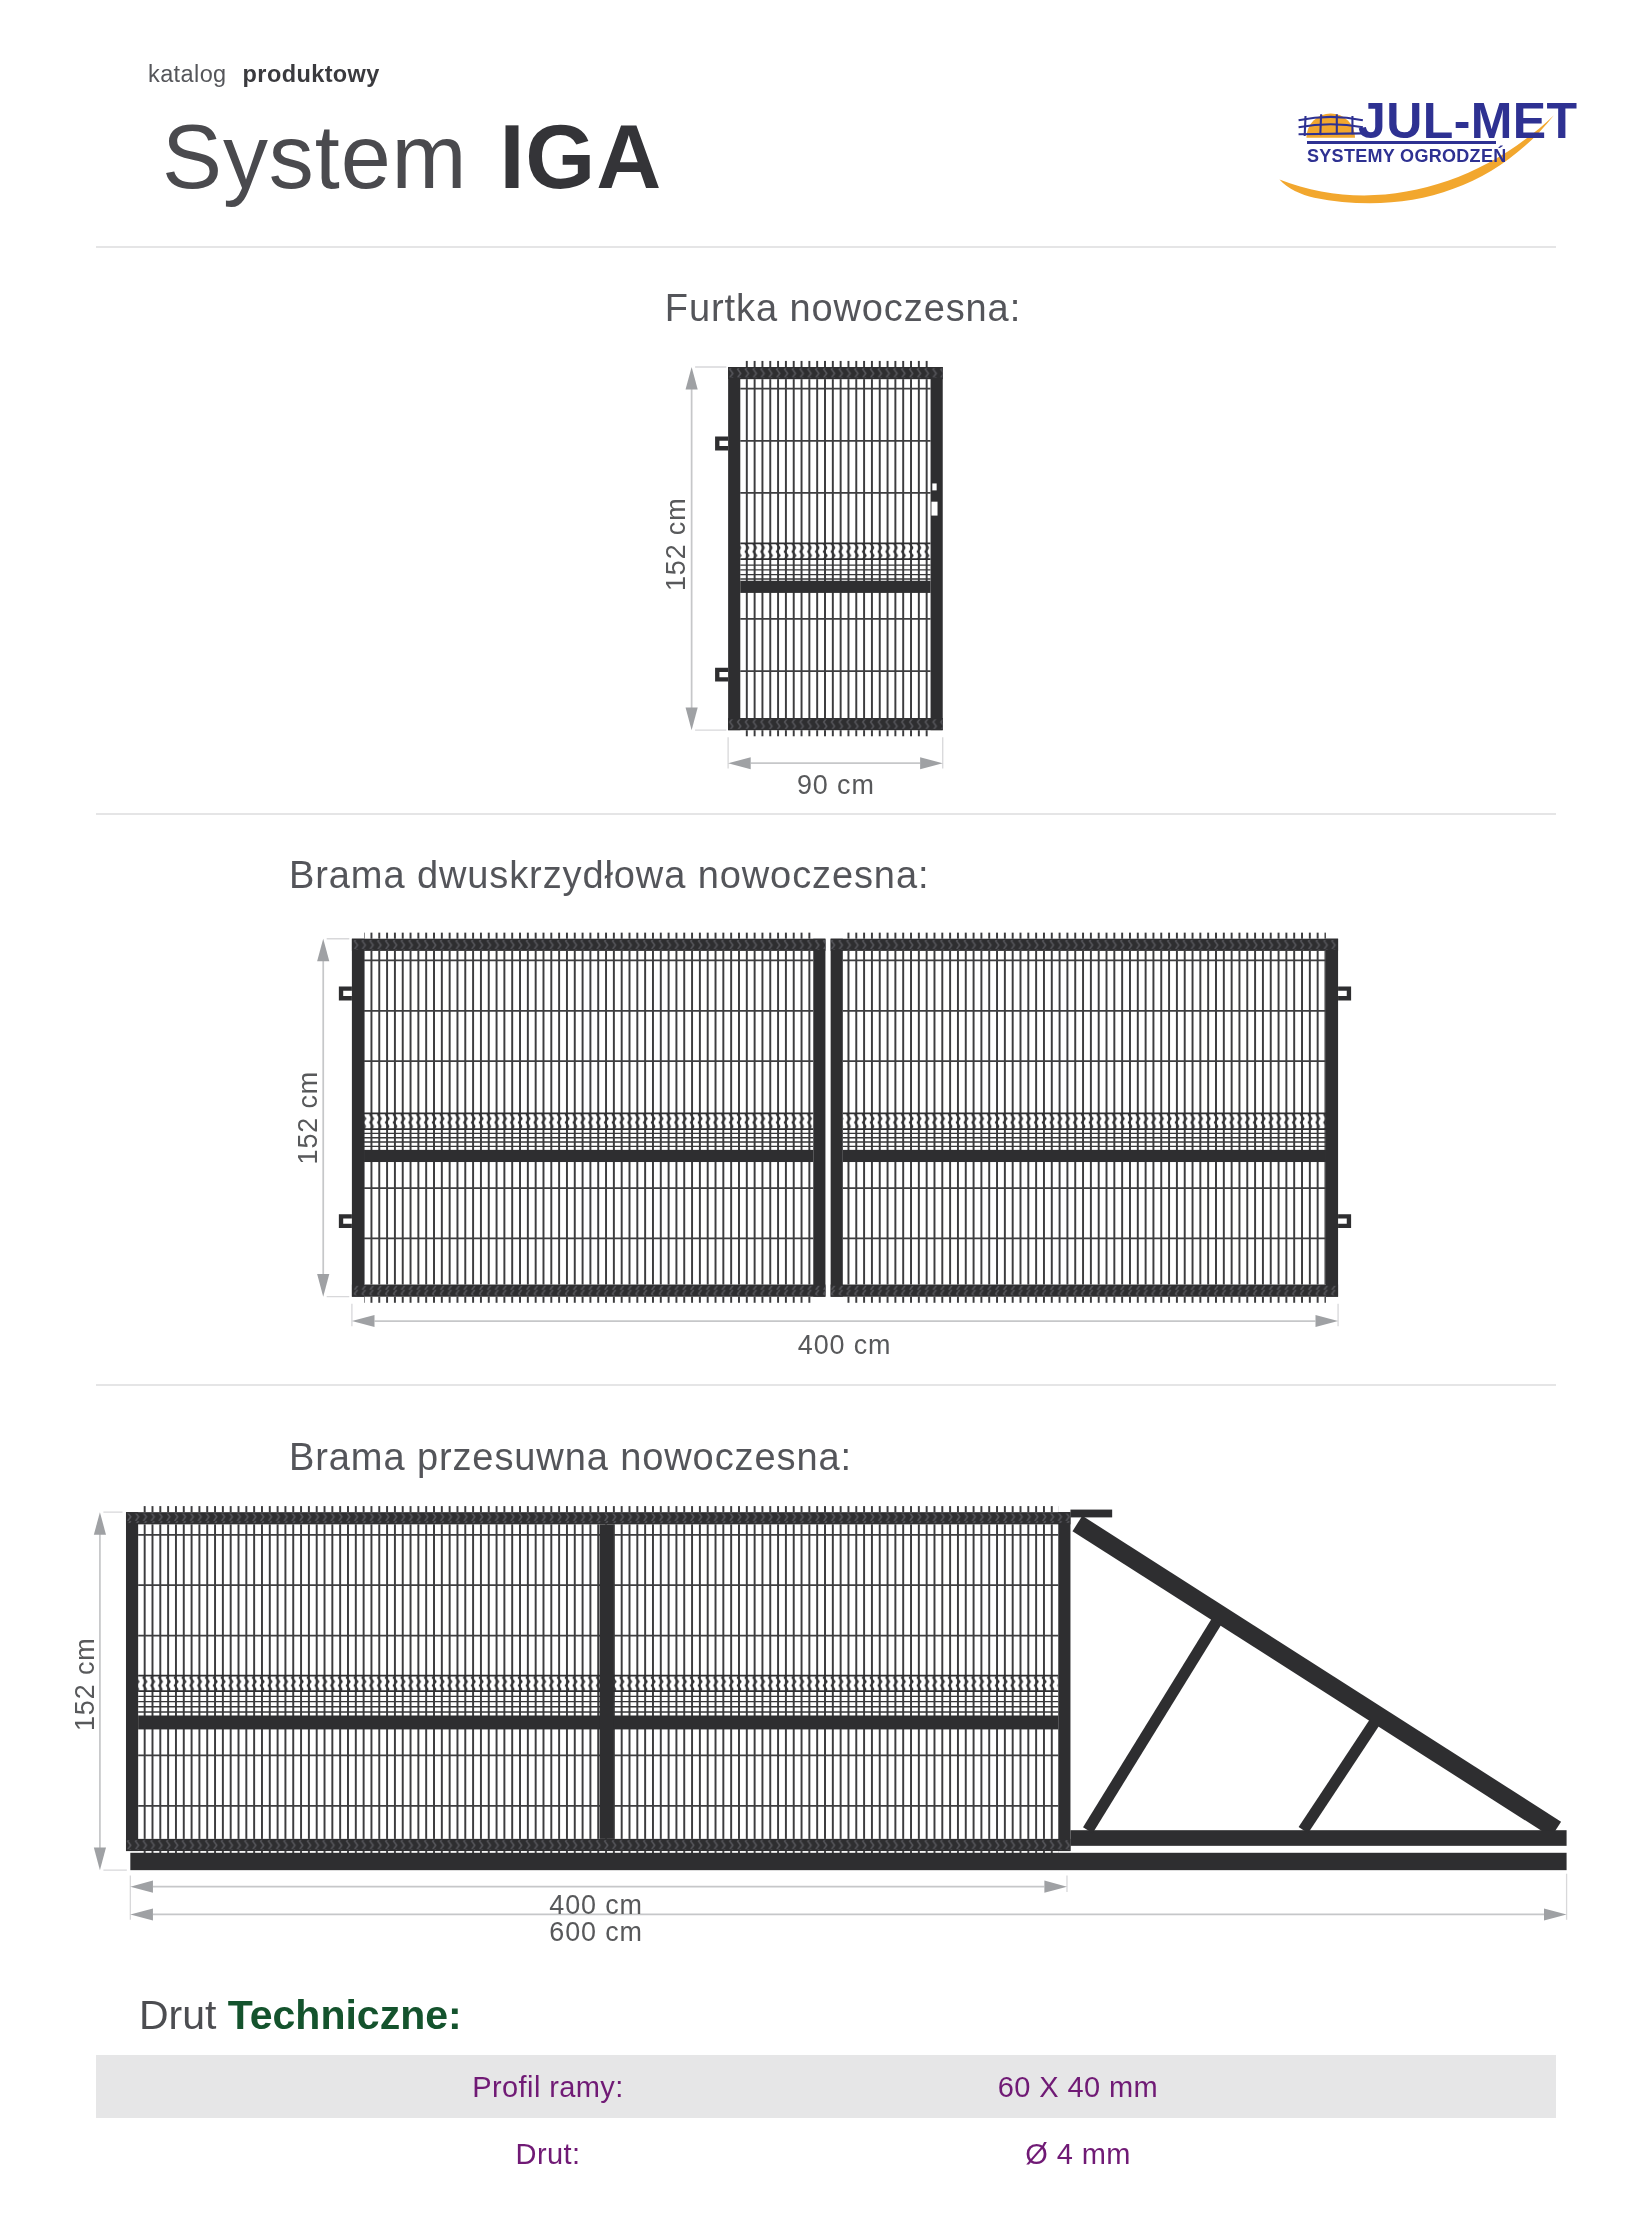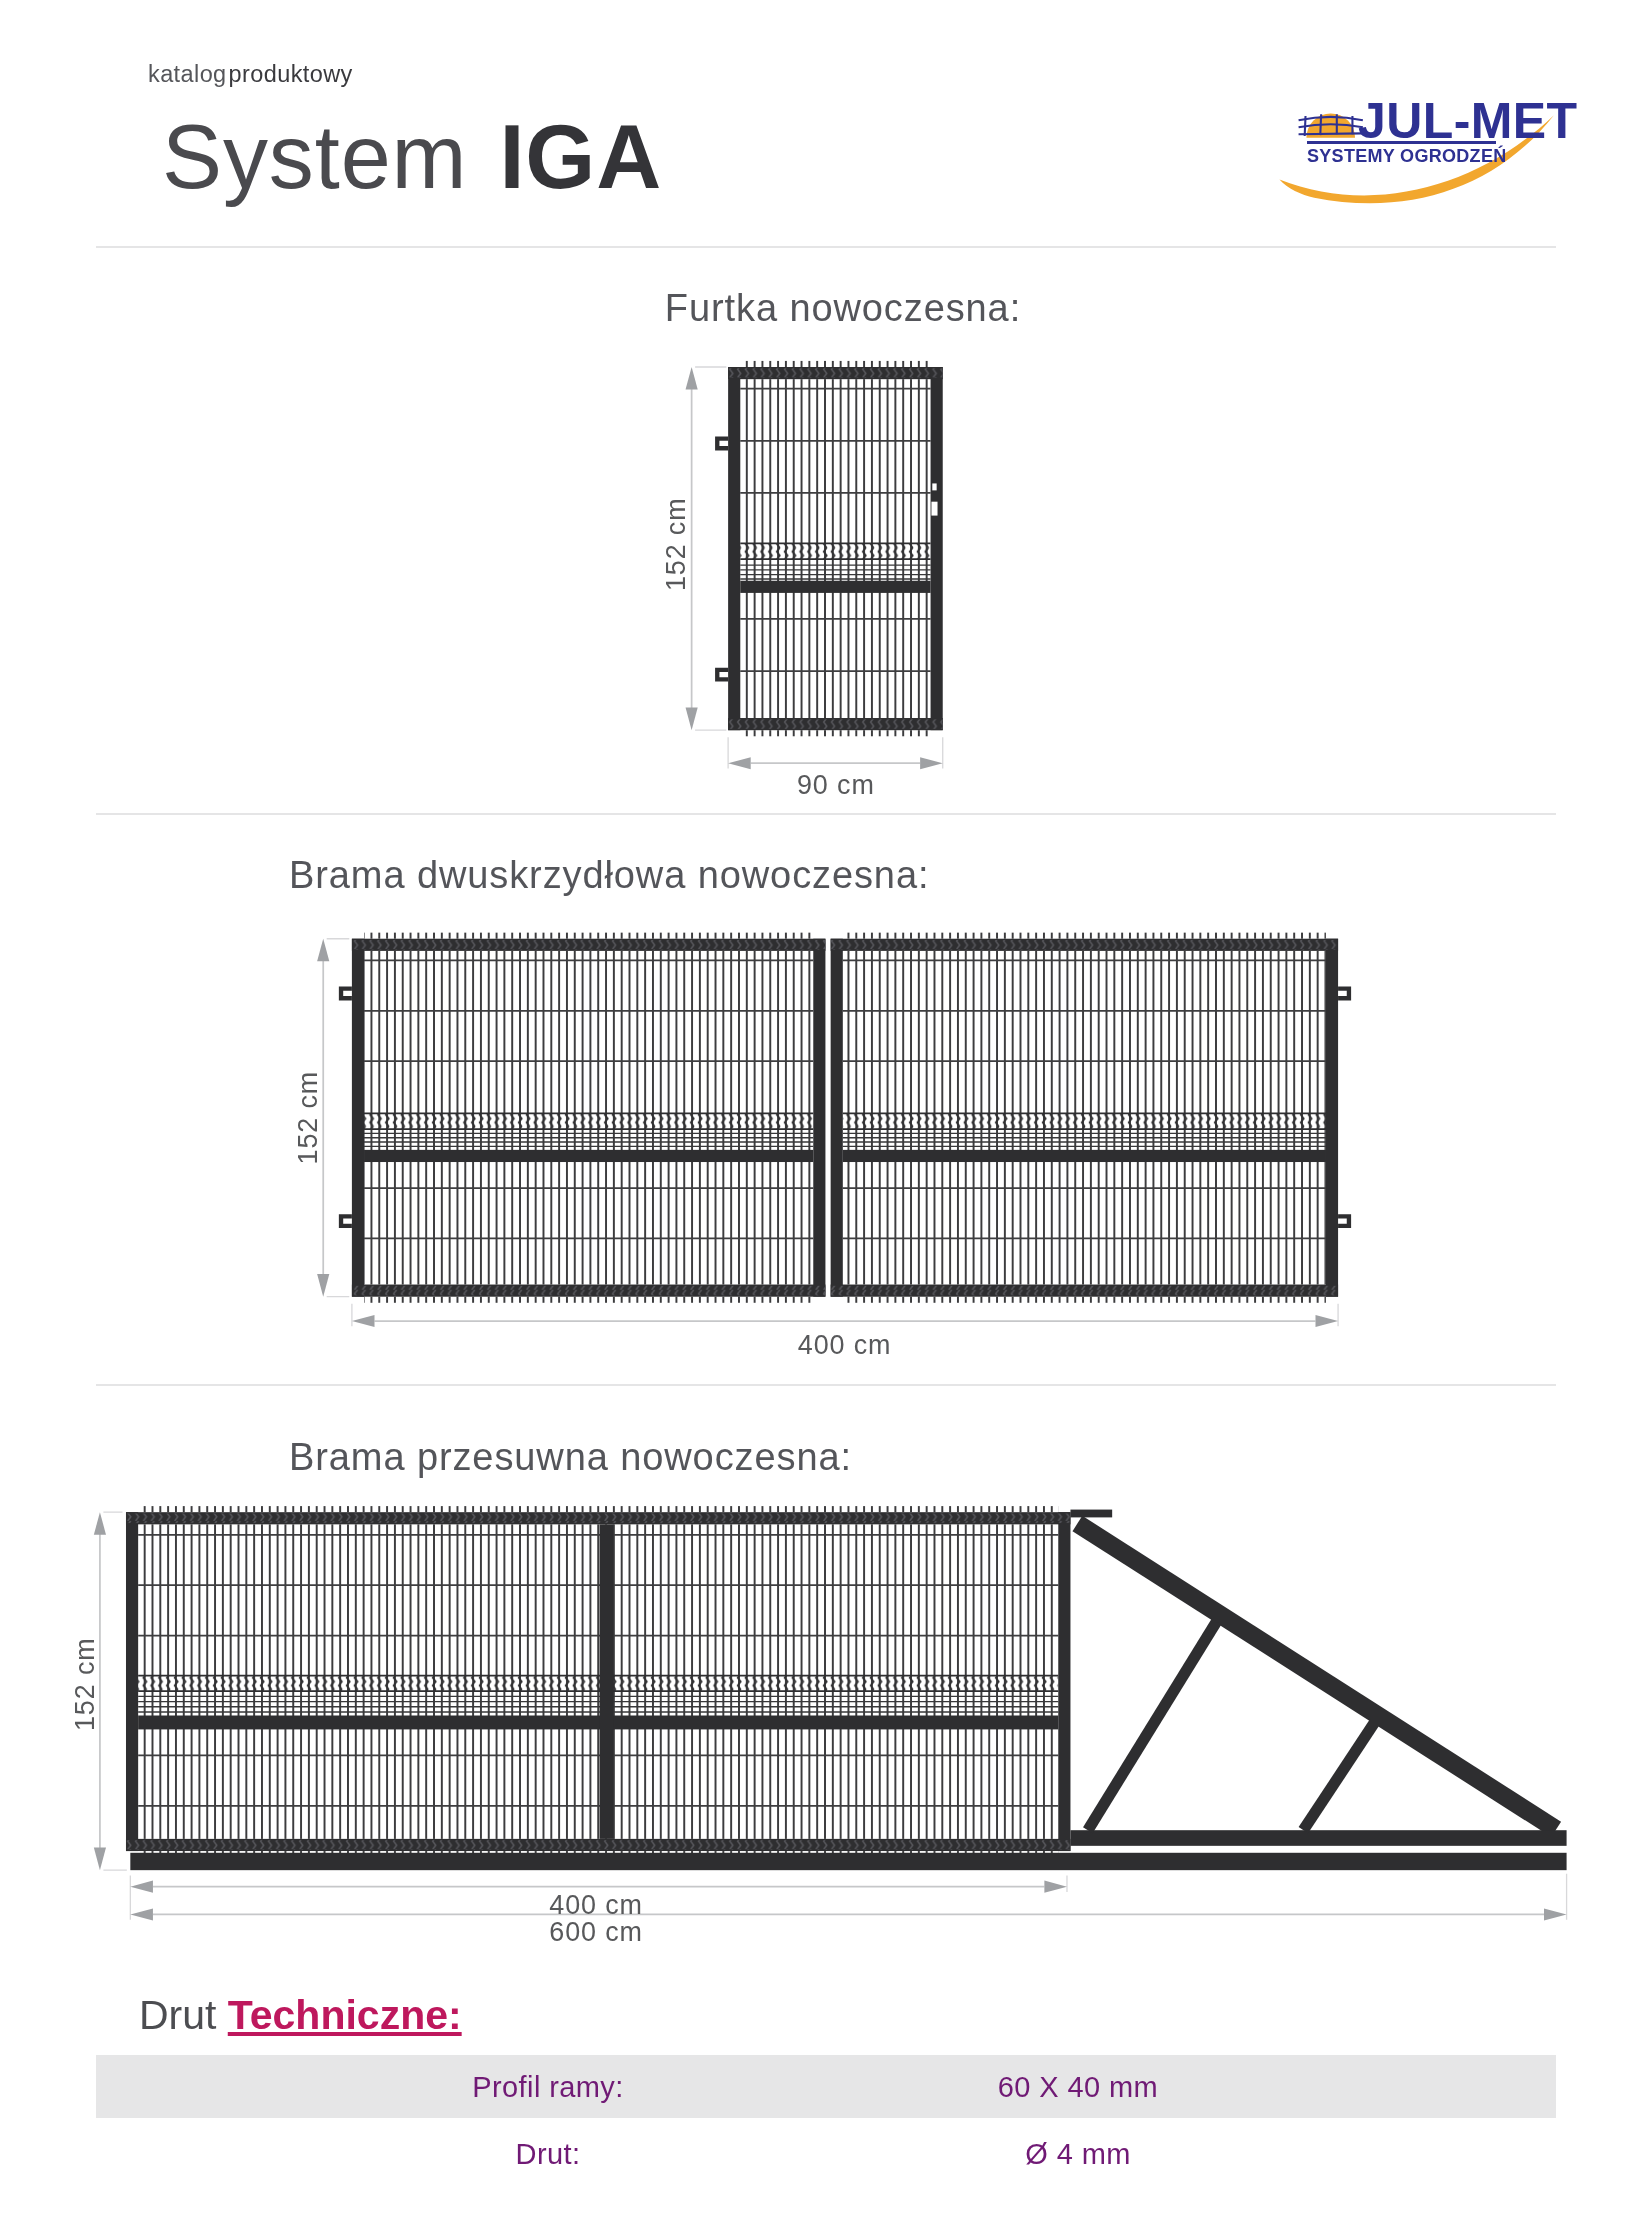--- a/index.html
+++ b/index.html
@@ -4,42 +4,42 @@
 <style>
   html,body { margin:0; padding:0; background:#ffffff; }
   .page {
     position:relative; width:1650px; height:2225px; background:#ffffff;
     font-family:"Liberation Sans", sans-serif; overflow:hidden;
   }
   .abs { position:absolute; }
 
   
   .eyebrow { left:148px; top:61px; font-size:23.5px; letter-spacing:0.4px; color:#55565a; }
-  .eyebrow .b { font-weight:normal; color:#3a3a3e; margin-left:2px; }
+  .eyebrow .b { font-weight:bold; color:#3a3a3e; margin-left:16px; }
   .doc-title { left:162px; top:110px; font-size:90px; letter-spacing:0.9px; color:#4a4a4e; font-weight:300; line-height:1.05; }
   .doc-title .b { font-weight:800; color:#343438; margin-left:32px; }
 
   
   .logo { left:1276px; top:75px; width:304px; height:148px; }
   .logo svg { position:absolute; left:0; top:0; }
   .logo-name { position:absolute; left:82px; top:17.4px; font-size:50px; font-weight:bold; color:#2e3192; letter-spacing:0.4px; white-space:nowrap; }
   .logo-rule { position:absolute; left:31px; top:66px; width:189px; height:2.6px; background:#2e3192; }
   .logo-sub  { position:absolute; left:31px; top:71px; width:189px; text-align:center; font-size:18px; font-weight:bold; color:#2e3192; letter-spacing:0.3px; white-space:nowrap; }
 
   .hr { left:96px; width:1460px; height:1.7px; background:#e5e5e6; }
 
   .sec-h { font-size:38px; letter-spacing:0.9px; color:#54555a; white-space:nowrap; }
   .sec-h.center { left:0; width:1650px; text-align:center;padding-left:18px; }
 
   .draw { left:0; top:0; }
   .draw text { font-family:"Liberation Sans", sans-serif; font-size:31px; fill:#58595b; letter-spacing:1px; }
 
   
   .tech-h { left:139px; top:1992px; font-size:41px; color:#4c4d51; font-weight:300; }
-  .tech-h .b { font-weight:bold; color:#be185d; margin-left:11.3px;text-decoration:underline; }
+  .tech-h .b { font-weight:bold; color:#14532d; margin-left:11.3px; }
   .trow { left:96px; width:1460px; height:63px; }
   .trow.gray { background:#e6e6e7; }
   .tcell { position:absolute; top:50%; transform:translateY(-50%); text-align:center; font-size:29px; color:#701a75; letter-spacing:0.4px; }
   .tlabel { left:287px; width:330px; }
   .tval   { left:817px; width:330px; }
 </style>
 </head>
 <body>
 
 <div class="page">

